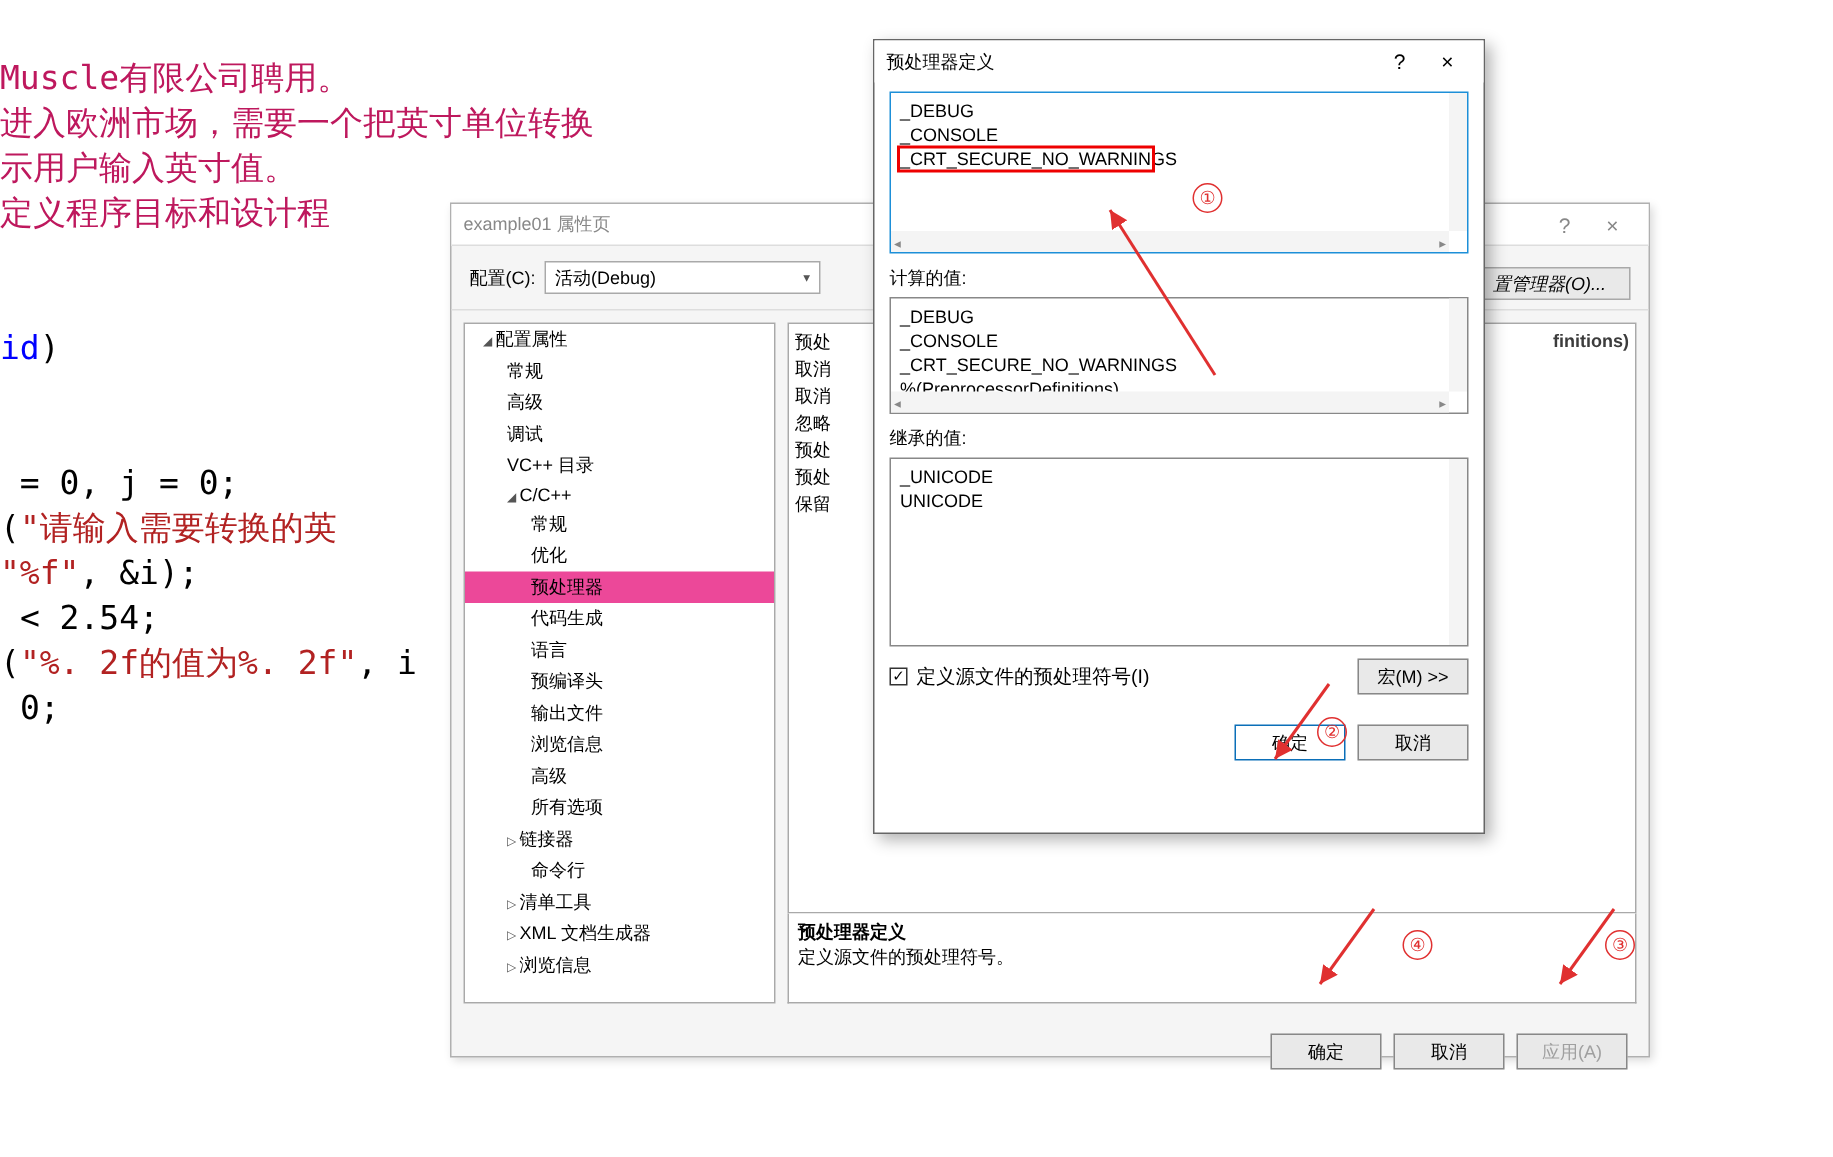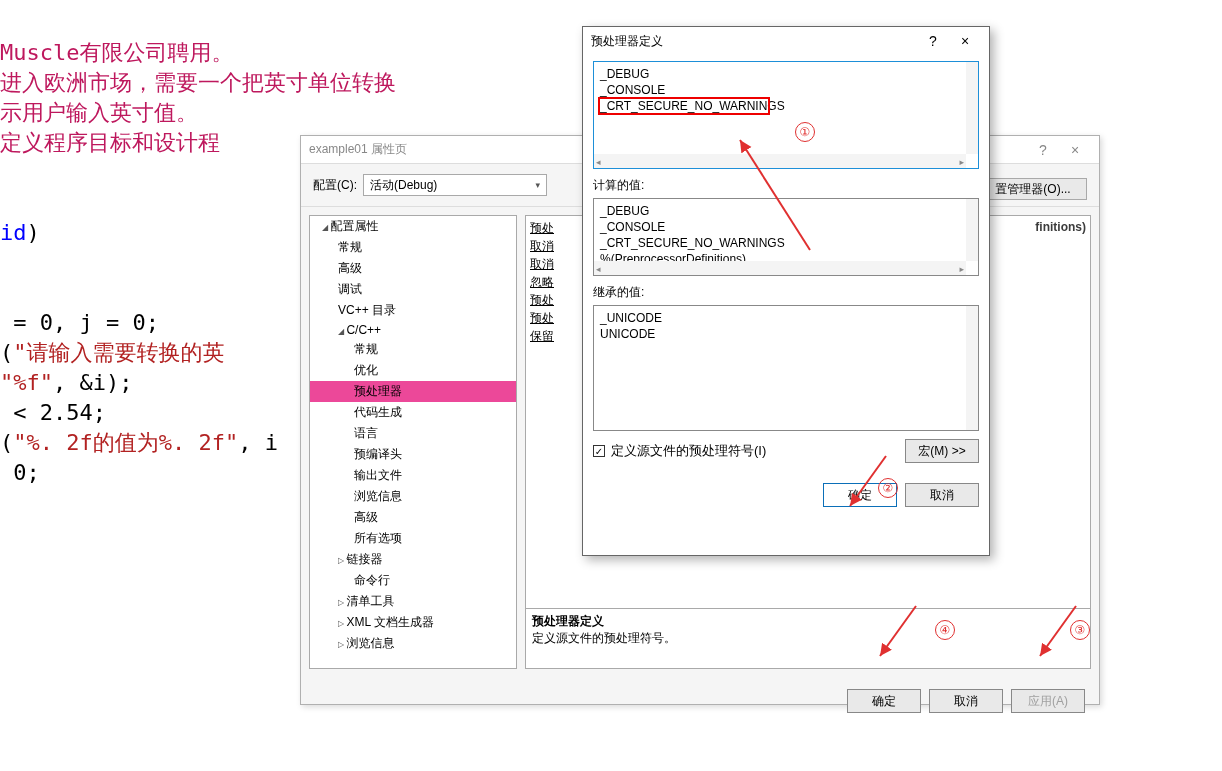--- a/index.html
+++ b/index.html
@@ -91,21 +91,21 @@
     display: flex; flex-direction: column;
   }
   .grid {
     flex: 1;
     border: 1px solid #a9a9a9;
     background: #fff;
     padding: 4px;
     font-size: 12px;
   }
   .grid-row { display: flex; height: 18px; }
-  .grid-label { width: 40px; overflow: hidden; text-decoration: underline; }
+  .grid-label { width: 40px; overflow: hidden; }
   .grid-val { flex:1; overflow: hidden; font-weight: bold; color: #3c3c3c;}
   .desc {
     height: 60px;
     border: 1px solid #a9a9a9;
     border-top: none;
     background: #fff;
     padding: 4px 6px;
     font-size: 12px;
   }
   .desc .ttl { font-weight: bold; }
@@ -125,21 +125,21 @@
     padding: 0 8px;
   }
   .btn.disabled { color: #a0a0a0; }
   .cfgmgr {
     position: absolute;
     top: 42px; right: 12px;
     height: 22px; width:108px;
     border: 1px solid #a9a9a9;
     background: #e9e9e9;
     font-size: 12px;
-    display: flex; align-items: center; justify-content:center;
+    display: flex; align-items: center; justify-content:center;font-style:italic;
   }
 
   
   .dlg-def {
     position: absolute;
     top: 26px; left: 582px;
     width: 408px;
     height: 530px;
     background: #fff;
     border: 1px solid #666;

